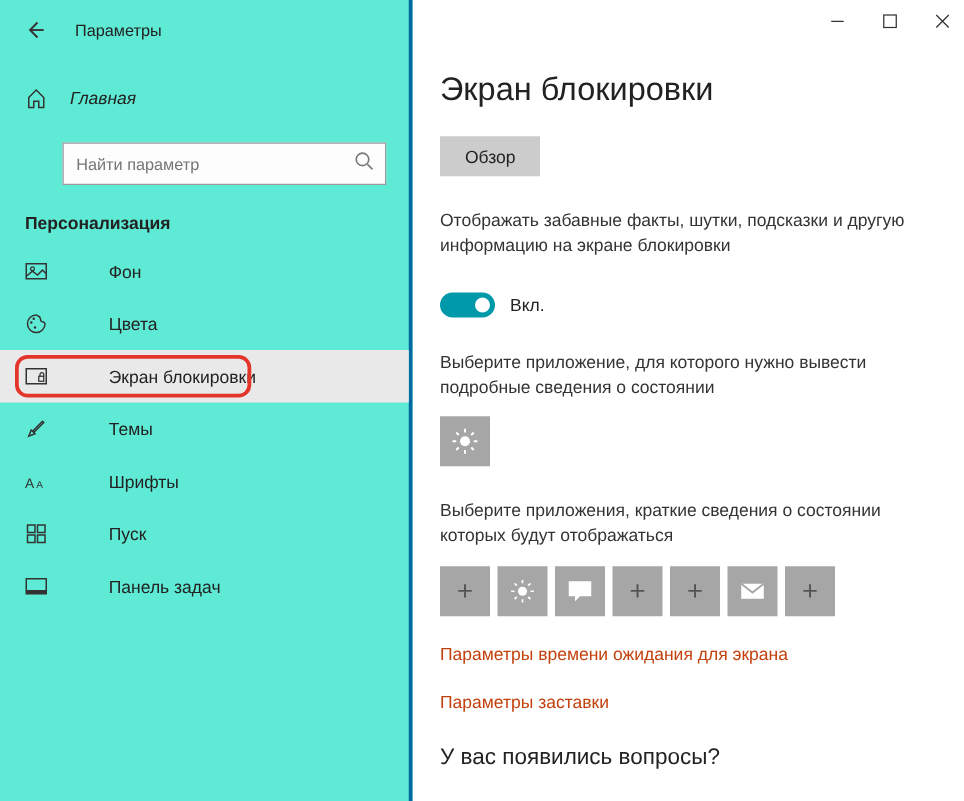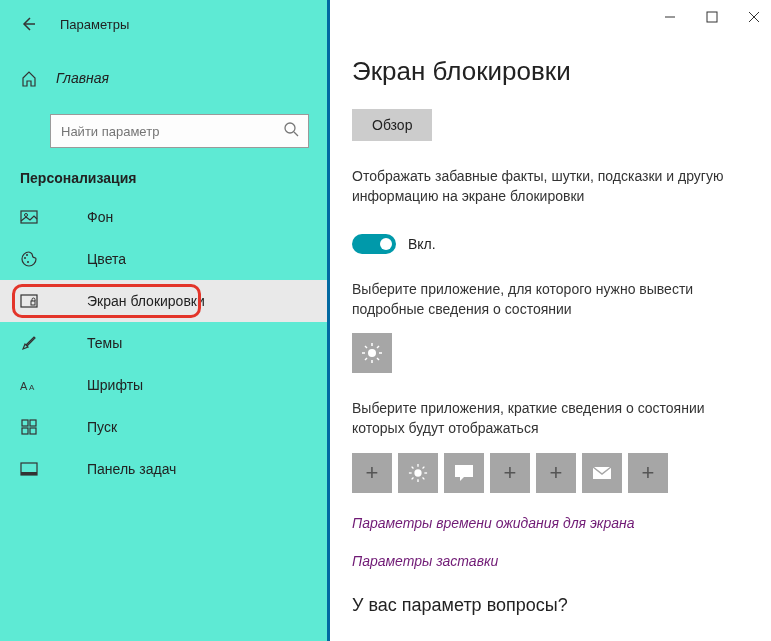--- a/index.html
+++ b/index.html
@@ -27,21 +27,21 @@
 .btn-flat { background: #ccc; border: none; padding: 8px 20px; font-size: 14px; color: #222; }
 .desc { font-size: 14px; color: #333; margin-top: 26px; line-height: 1.4; max-width: 400px; }
 .toggle-row { display: flex; align-items: center; margin-top: 28px; }
 .toggle { width: 44px; height: 20px; border-radius: 10px; background: #0099aa; position: relative; }
 .toggle-knob { width: 12px; height: 12px; background: #fff; border-radius: 50%; position: absolute; right: 4px; top: 4px; }
 .toggle-label { margin-left: 12px; font-size: 14px; color: #222; }
 .tile-row { display: flex; gap: 6px; margin-top: 14px; }
 .tile { width: 40px; height: 40px; background: #a6a6a6; display: flex; align-items: center; justify-content: center; }
 .tile svg { color: #fff; }
 .tile .plus { font-size: 22px; color: #555; font-weight: 300; }
-.link { color: #701a75; font-size: 14px; margin-top: 22px; display: block; font-style: italic; }
+.link { color: #c2410c; font-size: 14px; margin-top: 22px; display: block; }
 .link + .link { }
 .question { font-size: 18px; color: #222; margin-top: 26px; }
 </style>
 </head>
 <body>
 
 <div class="sidebar">
   <div class="titlebar">
     <span class="back-btn">
       <svg width="16" height="16" viewBox="0 0 16 16">
@@ -239,15 +239,15 @@
           </svg>
       </div>
       <div class="tile">
           <span class="plus">+</span>
         </div>
     </div>
 
     <a class="link">Параметры времени ожидания для экрана</a>
     <a class="link">Параметры заставки</a>
 
-    <div class="question">У вас параметр вопросы?</div>
+    <div class="question">У вас появились вопросы?</div>
   </div>
 </div>
 
 </body></html>

